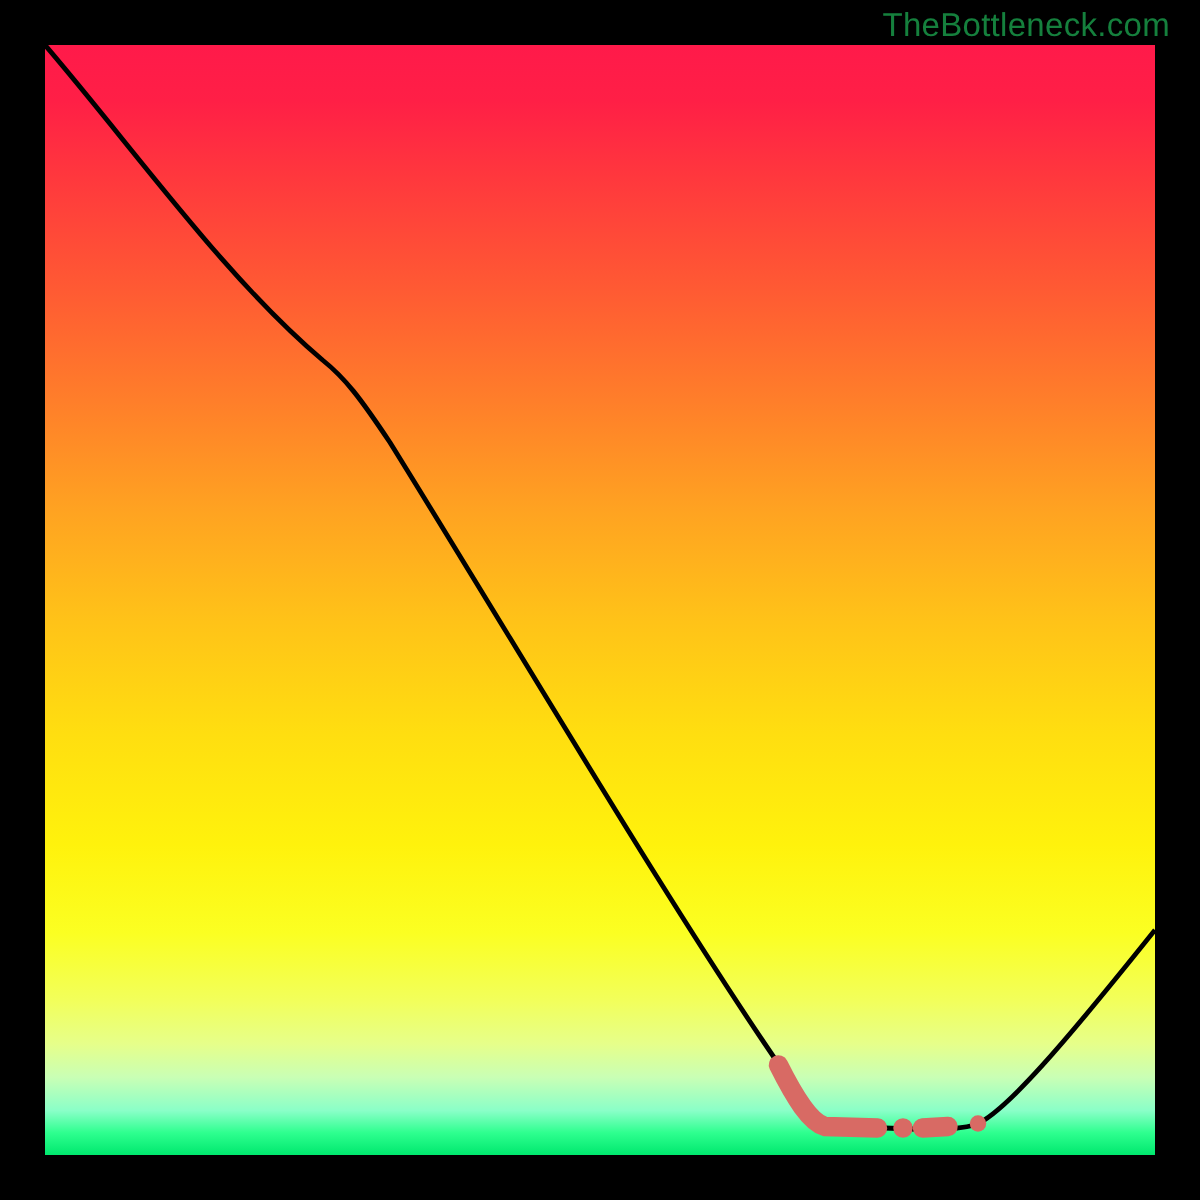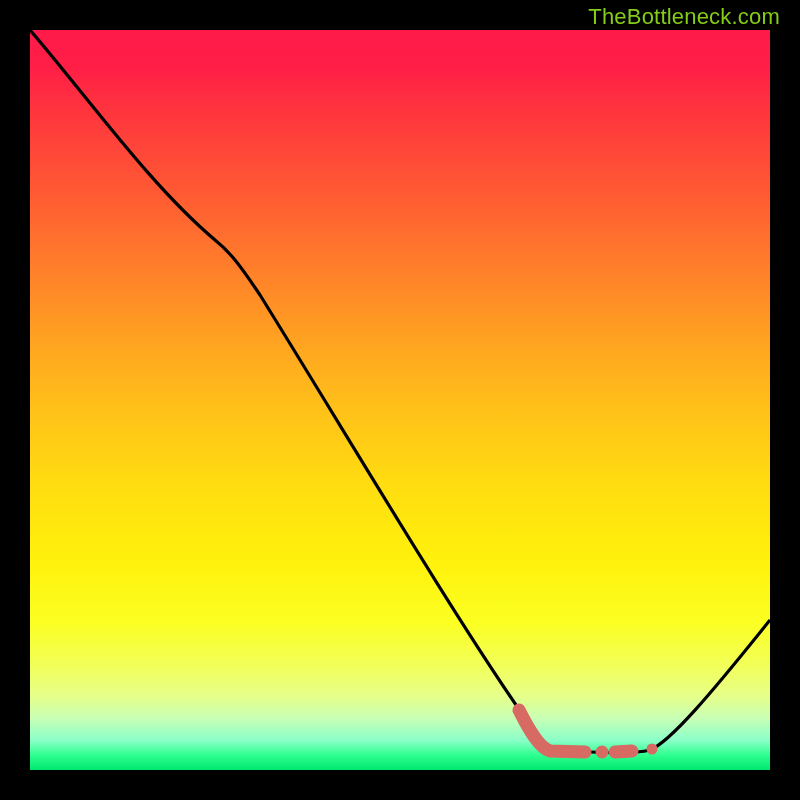--- a/index.html
+++ b/index.html
@@ -7,21 +7,21 @@
     width: 800px;
     height: 800px;
     background: #000;
     position: relative;
     font-family: Arial, sans-serif;
   }
   .attribution {
     position: absolute;
     top: 4px;
     right: 20px;
-    color: #84cc16;
+    color: #15803d;
     font-size: 22px;
     font-weight: 400;
     letter-spacing: 0.2px;
   }
   .plot-area {
     position: absolute;
     top: 30px;
     left: 30px;
     width: 740px;
     height: 740px;

